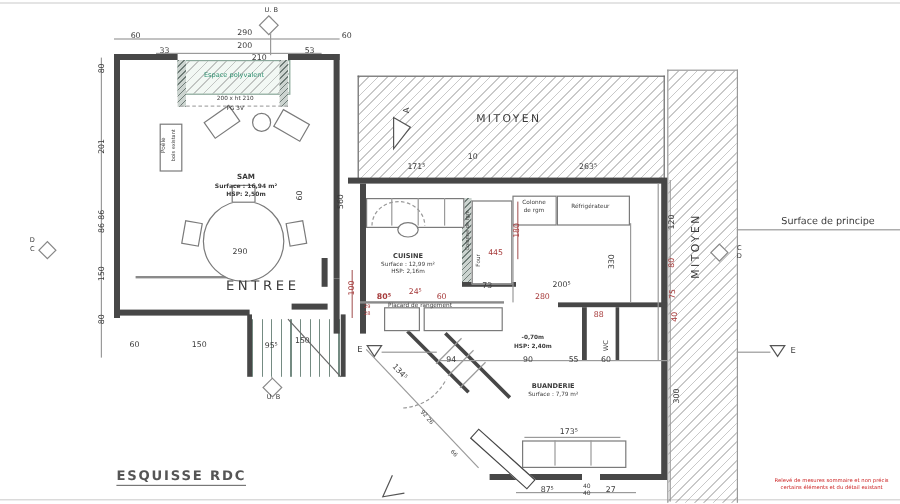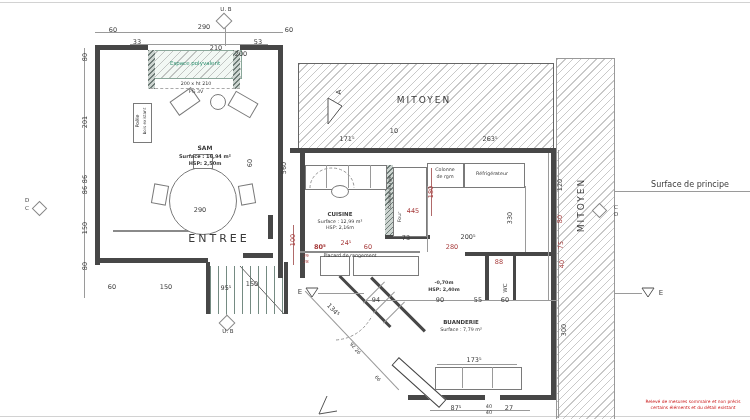--- a/index.html
+++ b/index.html
@@ -122,21 +122,21 @@
     <path d="M336,340 Q360,338 372,316" fill="none" stroke="#999" stroke-width="1" stroke-dasharray="3,2"></path>
     <path d="M310,188 A 22 20 0 0 1 354,188" fill="none" stroke="#999" stroke-width="1" stroke-dasharray="3,2"></path>
   </svg>
 
   <div id="labels">
       <span class="lbl" style="left: 226px; top: 10px; font-size: 5.5px; color: rgb(58, 58, 58); transform: translate(-50%, -50%);">U. B</span>
       <span class="lbl" style="left: 113px; top: 30px; font-size: 6.5px; color: rgb(58, 58, 58); transform: translate(-50%, -50%);">60</span>
       <span class="lbl" style="left: 204px; top: 27px; font-size: 6.5px; color: rgb(58, 58, 58); transform: translate(-50%, -50%);">290</span>
       <span class="lbl" style="left: 289px; top: 30px; font-size: 6.5px; color: rgb(58, 58, 58); transform: translate(-50%, -50%);">60</span>
       <span class="lbl" style="left: 137px; top: 42px; font-size: 6.5px; color: rgb(58, 58, 58); transform: translate(-50%, -50%);">33</span>
-      <span class="lbl" style="left: 204px; top: 54px; font-size: 6.5px; color: rgb(58, 58, 58); transform: translate(-50%, -50%); margin-left: 37px;">200</span>
+      <span class="lbl" style="left: 204px; top: 38px; font-size: 6.5px; color: rgb(58, 58, 58); transform: translate(-50%, -50%);">200</span>
       <span class="lbl" style="left: 216px; top: 48px; font-size: 6.5px; color: rgb(58, 58, 58); transform: translate(-50%, -50%);">210</span>
       <span class="lbl" style="left: 258px; top: 42px; font-size: 6.5px; color: rgb(58, 58, 58); transform: translate(-50%, -50%);">53</span>
       <span class="lbl" style="left: 85px; top: 57px; font-size: 6.5px; color: rgb(58, 58, 58); transform: translate(-50%, -50%) rotate(-90deg);">80</span>
       <span class="lbl" style="left: 85px; top: 122px; font-size: 6.5px; color: rgb(58, 58, 58); transform: translate(-50%, -50%) rotate(-90deg);">201</span>
       <span class="lbl" style="left: 85px; top: 179px; font-size: 6.5px; color: rgb(58, 58, 58); transform: translate(-50%, -50%) rotate(-90deg);">86</span>
       <span class="lbl" style="left: 85px; top: 190px; font-size: 6.5px; color: rgb(58, 58, 58); transform: translate(-50%, -50%) rotate(-90deg);">86</span>
       <span class="lbl" style="left: 85px; top: 228px; font-size: 6.5px; color: rgb(58, 58, 58); transform: translate(-50%, -50%) rotate(-90deg);">150</span>
       <span class="lbl" style="left: 85px; top: 266px; font-size: 6.5px; color: rgb(58, 58, 58); transform: translate(-50%, -50%) rotate(-90deg);">80</span>
       <span class="lbl" style="left: 195px; top: 64px; font-size: 5.5px; color: rgb(47, 143, 111); transform: translate(-50%, -50%);">Espace polyvalent</span>
       <span class="lbl" style="left: 196px; top: 84px; font-size: 4.8px; color: rgb(58, 58, 58); transform: translate(-50%, -50%);">200 x ht 210</span>
@@ -210,13 +210,14 @@
       <span class="lbl" style="left: 690px; top: 185px; font-size: 8px; color: rgb(58, 58, 58); transform: translate(-50%, -50%);">Surface de principe</span>
       <span class="lbl" style="left: 27px; top: 201px; font-size: 5.5px; color: rgb(58, 58, 58); transform: translate(-50%, -50%);">D</span>
       <span class="lbl" style="left: 27px; top: 209px; font-size: 5.5px; color: rgb(58, 58, 58); transform: translate(-50%, -50%);">C</span>
       <span class="lbl" style="left: 616px; top: 208px; font-size: 5.5px; color: rgb(58, 58, 58); transform: translate(-50%, -50%);">C</span>
       <span class="lbl" style="left: 616px; top: 215px; font-size: 5.5px; color: rgb(58, 58, 58); transform: translate(-50%, -50%);">D</span>
       <span class="lbl" style="left: 228px; top: 332px; font-size: 5.5px; color: rgb(58, 58, 58); transform: translate(-50%, -50%);">U. B</span>
       <span class="lbl" style="left: 693px; top: 402px; font-size: 4.4px; color: rgb(204, 34, 34); transform: translate(-50%, -50%);">Relevé de mesures sommaire et non précis</span>
       <span class="lbl" style="left: 693px; top: 408px; font-size: 4.4px; color: rgb(204, 34, 34); transform: translate(-50%, -50%);">certains éléments et du détail existant</span>
     </div>
 
+  <div id="title">ESQUISSE RDC</div>
 </div>
 
 </body></html>

